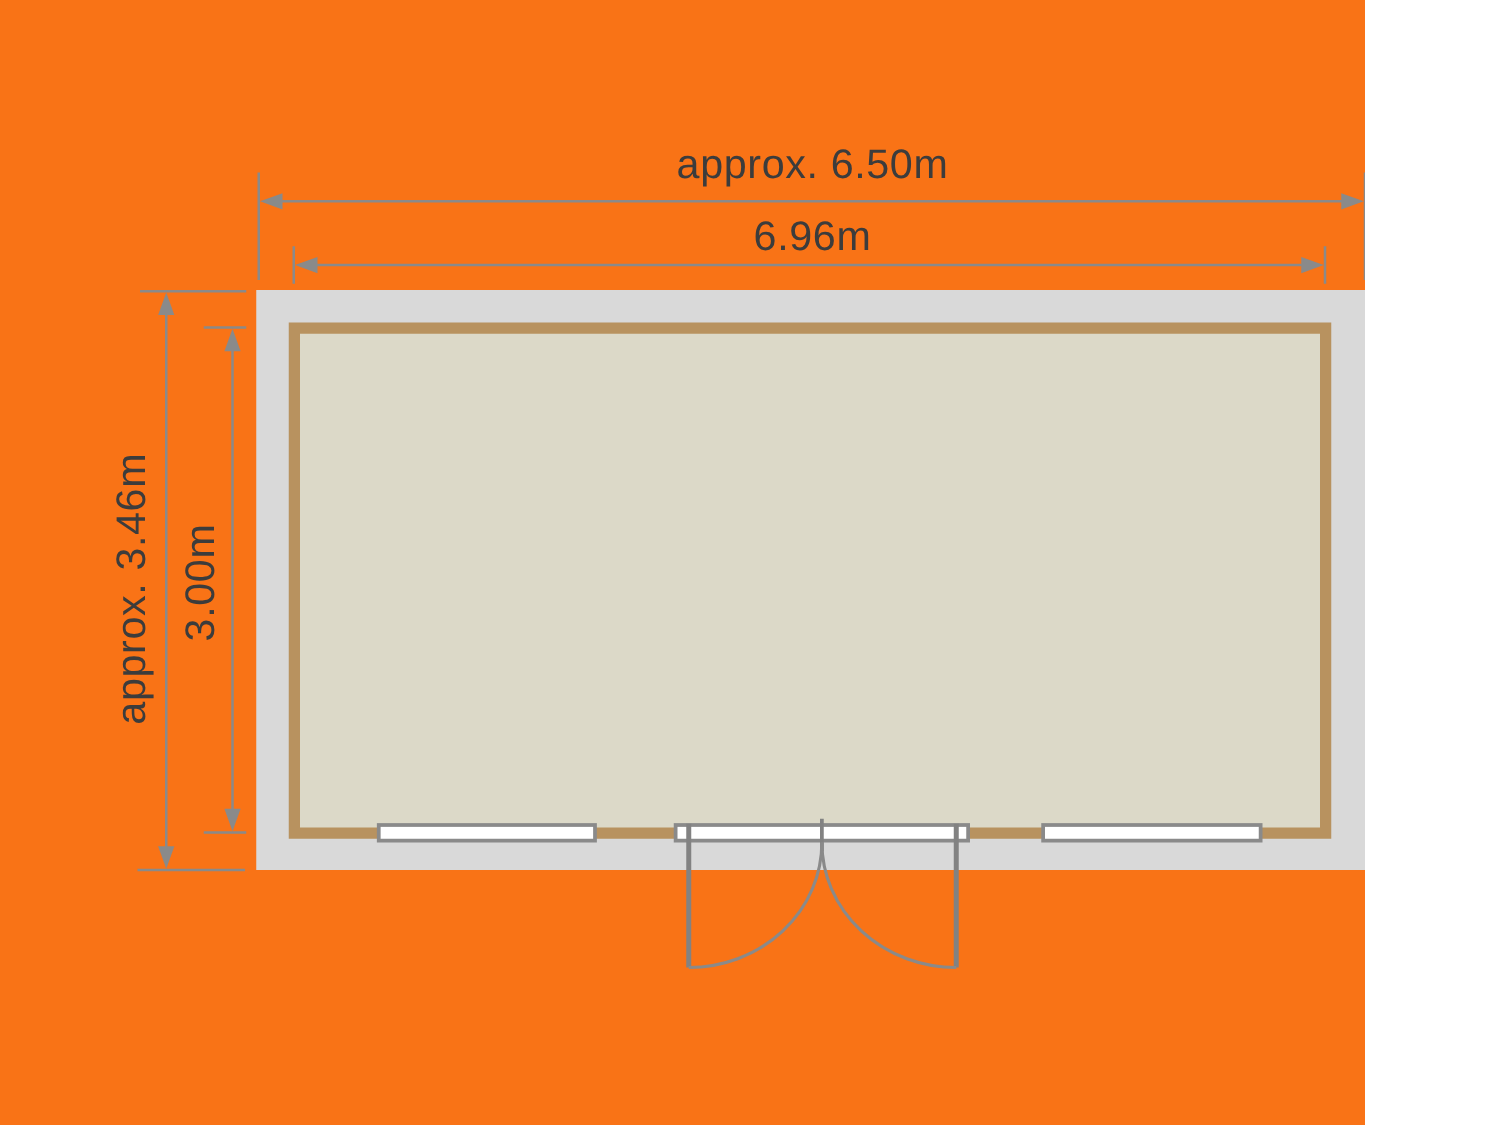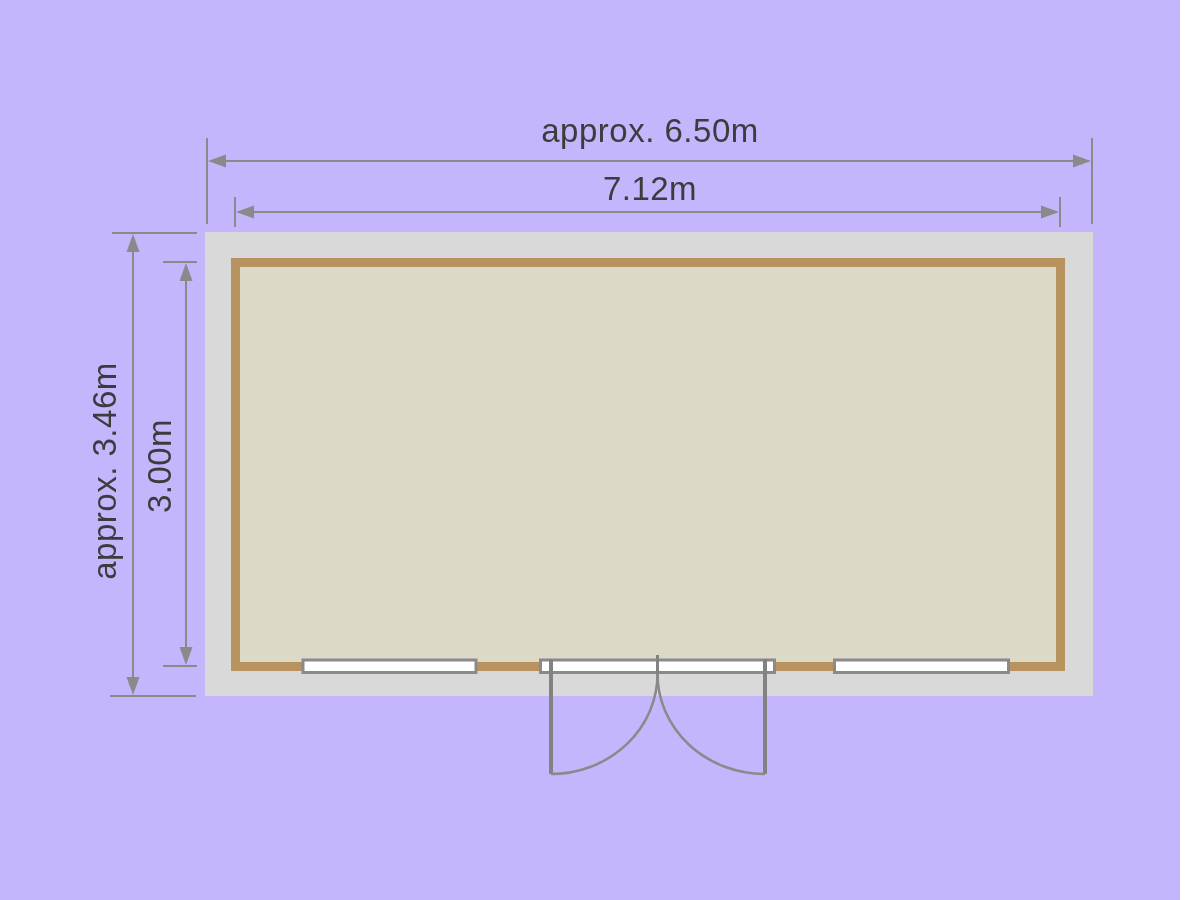--- a/index.html
+++ b/index.html
@@ -3,23 +3,23 @@
 <meta charset="utf-8">
 <style>
   html, body {
     margin: 0;
     padding: 0;
     background: #ffffff;
     font-family: "Liberation Sans", sans-serif;
   }
   .plan-stage {
     position: relative;
-    width: 1180px;
+    width: 1092px;
     height: 900px;
-    background: #c4b5fd;
+    background: #f97316;
     overflow: hidden;
   }
   .plan-stage svg {
     position: absolute;
     left: 0;
     top: 0;
   }
   .dim-label {
     position: absolute;
     color: #3c3c3c;
@@ -90,19 +90,19 @@
       <line x1="163" y1="262" x2="197" y2="262"></line>
       <line x1="163" y1="666" x2="197" y2="666"></line>
       <line x1="186" y1="267" x2="186" y2="661"></line>
       <polygon points="186,263 179.5,281 192.5,281" stroke="none"></polygon>
       <polygon points="186,665 179.5,647 192.5,647" stroke="none"></polygon>
     </g>
   </svg>
 
   <div class="dim-label h-center" style="left:650px; top:112px;">approx. 6.50m</div>
 
-  <div class="dim-label h-center" style="left:650px; top:170px;">7.12m</div>
+  <div class="dim-label h-center" style="left:650px; top:170px;">6.96m</div>
 
   <div class="dim-label v-rotated" style="left:105px; top:471px;">approx. 3.46m</div>
 
   <div class="dim-label v-rotated" style="left:160px; top:466px;">3.00m</div>
 
 </div>
 
 </body></html>

